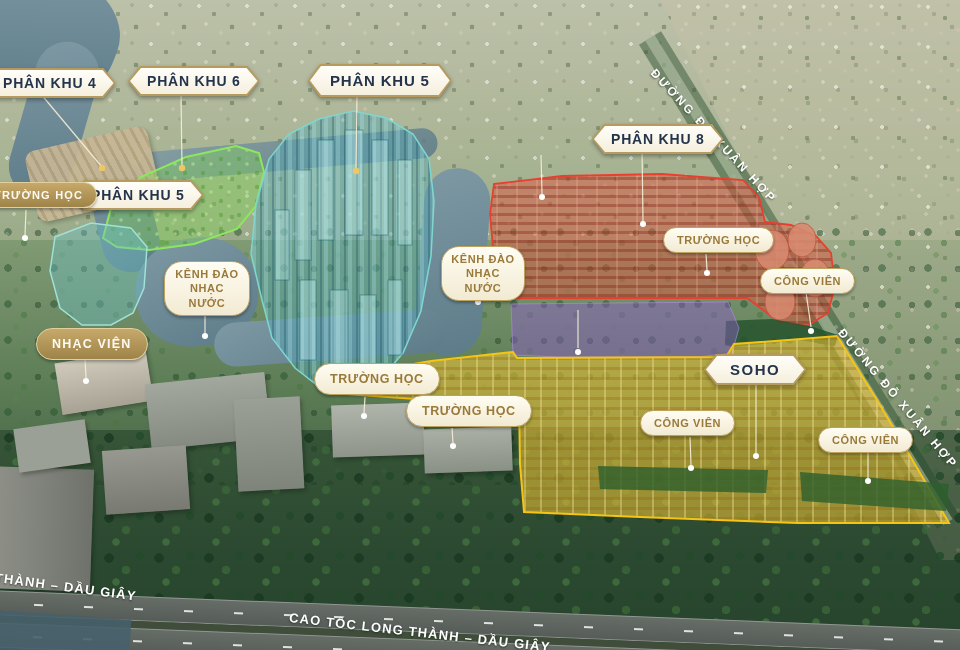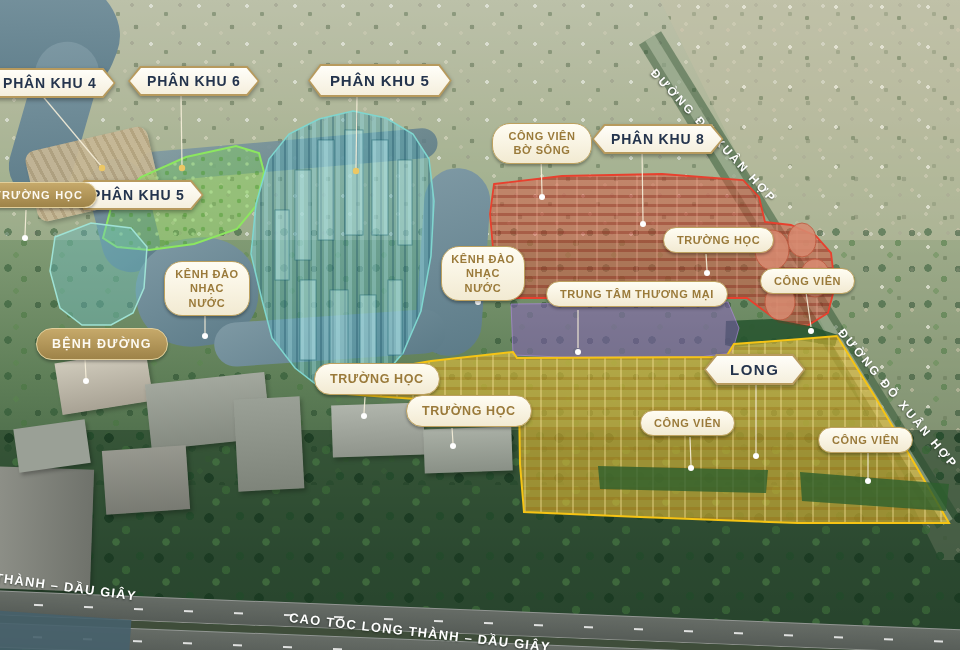--- a/index.html
+++ b/index.html
@@ -247,32 +247,30 @@
         <div class="hex-t">PHÂN KHU 5</div>
       </div>
   </div>
   <div class="hex" style="left:592px;top:124px">
     <div class="hex-b">
         <div class="hex-t">PHÂN KHU 8</div>
       </div>
   </div>
   <div class="hex soho" style="left:704px;top:354px">
     <div class="hex-b">
-        <div class="hex-t">LONG</div>
+        <div class="hex-t">SOHO</div>
       </div>
   </div>
 
   <div class="pill gold" style="left:-20px;top:182px">TRƯỜNG HỌC</div>
-  <div class="pill two" style="left:492px;top:123px;width:100px">CÔNG VIÊN BỜ SÔNG</div>
   <div class="pill two" style="left:164px;top:261px;width:86px">KÊNH ĐÀO NHẠC NƯỚC</div>
   <div class="pill two" style="left:441px;top:246px;width:84px">KÊNH ĐÀO NHẠC NƯỚC</div>
   <div class="pill" style="left:663px;top:227px">TRƯỜNG HỌC</div>
   <div class="pill" style="left:760px;top:268px">CÔNG VIÊN</div>
-  <div class="pill" style="left:546px;top:281px">TRUNG TÂM THƯƠNG MẠI</div>
-  <div class="pill gold mid" style="left:36px;top:328px">BỆNH ĐƯỜNG</div>
+  <div class="pill gold mid" style="left:36px;top:328px">NHẠC VIỆN</div>
   <div class="pill mid" style="left:314px;top:363px">TRƯỜNG HỌC</div>
   <div class="pill mid" style="left:406px;top:395px">TRƯỜNG HỌC</div>
   <div class="pill" style="left:640px;top:410px">CÔNG VIÊN</div>
   <div class="pill" style="left:818px;top:427px">CÔNG VIÊN</div>
 
   <div class="roadtext" style="left:658px;top:66px;transform:rotate(47deg)">ĐƯỜNG ĐỖ XUÂN HỢP</div>
   <div class="roadtext" style="left:846px;top:326px;transform:rotate(50deg)">ĐƯỜNG ĐỖ XUÂN HỢP</div>
   <div class="roadtext hwytxt" style="left:290px;top:610px;transform:rotate(6.5deg)">CAO TỐC LONG THÀNH – DẦU GIÂY</div>
   <div class="roadtext hwytxt" style="left:-4px;top:570px;transform:rotate(7.5deg)">THÀNH – DẦU GIÂY</div>
 

